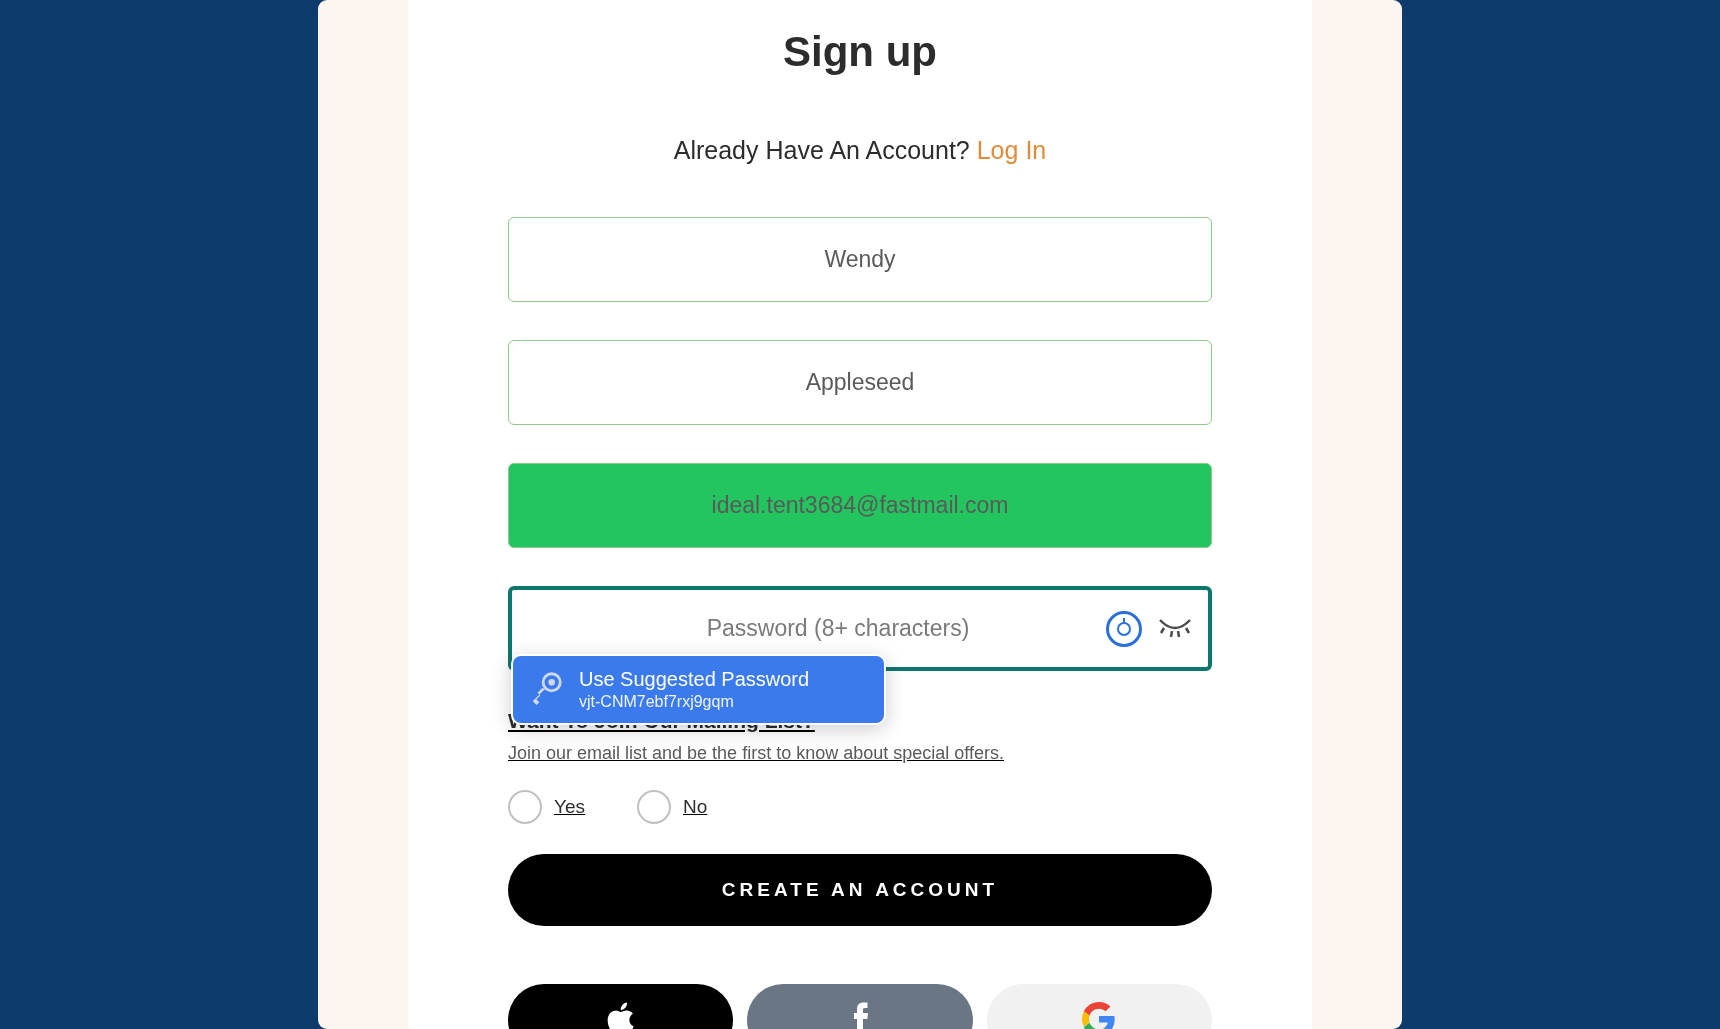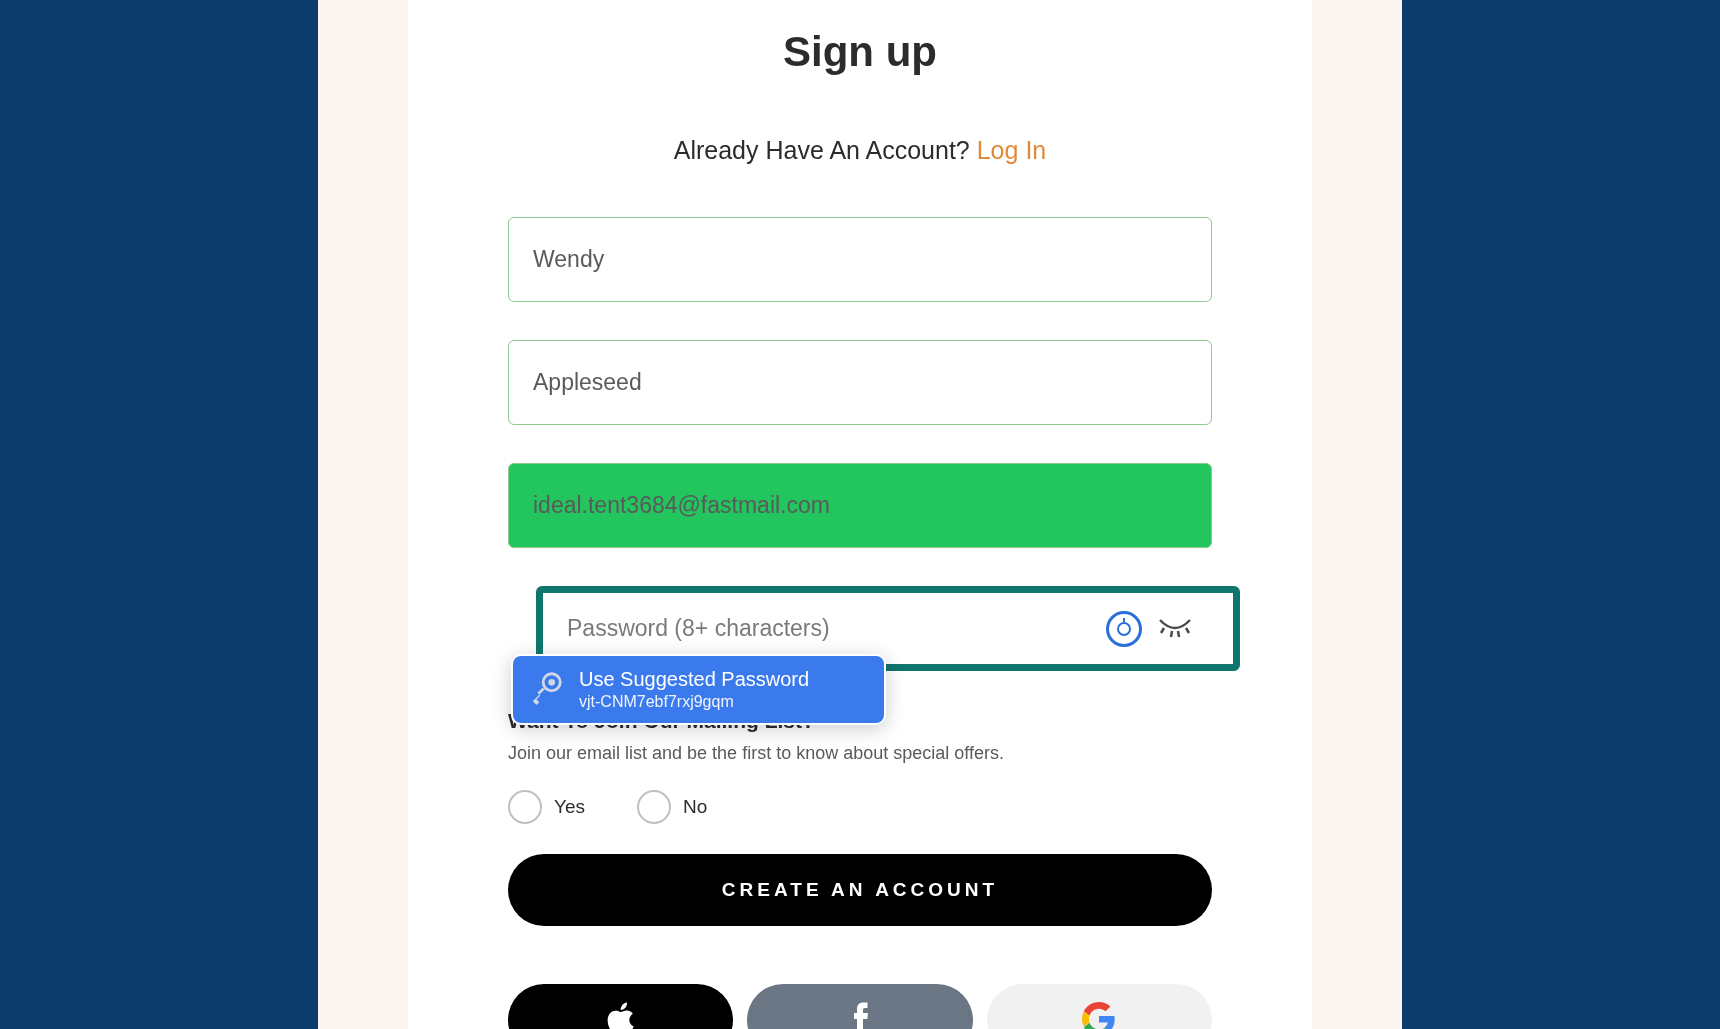--- a/index.html
+++ b/index.html
@@ -13,20 +13,21 @@
       width: 1720px;
       height: 1029px;
       overflow: hidden;
     }
     .outer-container {
       width: 1084px;
       margin: 0 auto;
       background-color: #fdf6f0;
       height: 100%;
       padding: 0 90px;
+      border-radius: 9px;
     }
     .form-container {
       background-color: #ffffff;
       height: 100%;
       padding: 10px 100px 0;
       position: relative;
     }
     .title {
       font-size: 42px;
       font-weight: 700;
@@ -49,34 +50,34 @@
     .input-field {
       width: 100%;
       height: 85px;
       border: 1px solid #8fc98f;
       border-radius: 6px;
       padding: 0 24px;
       font-size: 23px;
       color: #5a5a5a;
       margin-bottom: 38px;
       outline: none;
+      text-align: center;
     }
     .input-field.email {
       background-color: #22c55e;
       border: 1px solid #8fc98f;
     }
     .password-wrapper {
       position: relative;
       margin-bottom: 38px;
     }
     .input-field.password {
-      border: 7px solid #0f766e;
+      border: 4px solid #0f766e;
       margin-bottom: 0;
       padding-right: 68px;
-      margin-left: 28px;
     }
     .password-icons {
       position: absolute;
       right: 20px;
       top: 50%;
       transform: translateY(-50%);
       display: flex;
       align-items: center;
       gap: 16px;
     }
@@ -252,21 +253,21 @@
             <path d="M2 4 Q17 20 32 4"></path>
             <line x1="6" y1="12" x2="3" y2="17"></line>
             <line x1="14" y1="15" x2="13" y2="21"></line>
             <line x1="20" y1="15" x2="21" y2="21"></line>
             <line x1="28" y1="12" x2="31" y2="17"></line>
           </svg>
         </div>
       </div>
     </div>
 
-    <div style="position:relative; z-index:1;">
+    <div style="position:relative; z-index:1;text-decoration:underline;">
       <div class="mailing-question">Want To Join Our Mailing List?</div>
       <div class="mailing-description">Join our email list and be the first to know about special offers.</div>
 
       <div class="radio-group">
         <label class="radio-option">
           <span class="radio-circle"></span>
           <span class="radio-label">Yes</span>
         </label>
         <label class="radio-option">
           <span class="radio-circle"></span>

